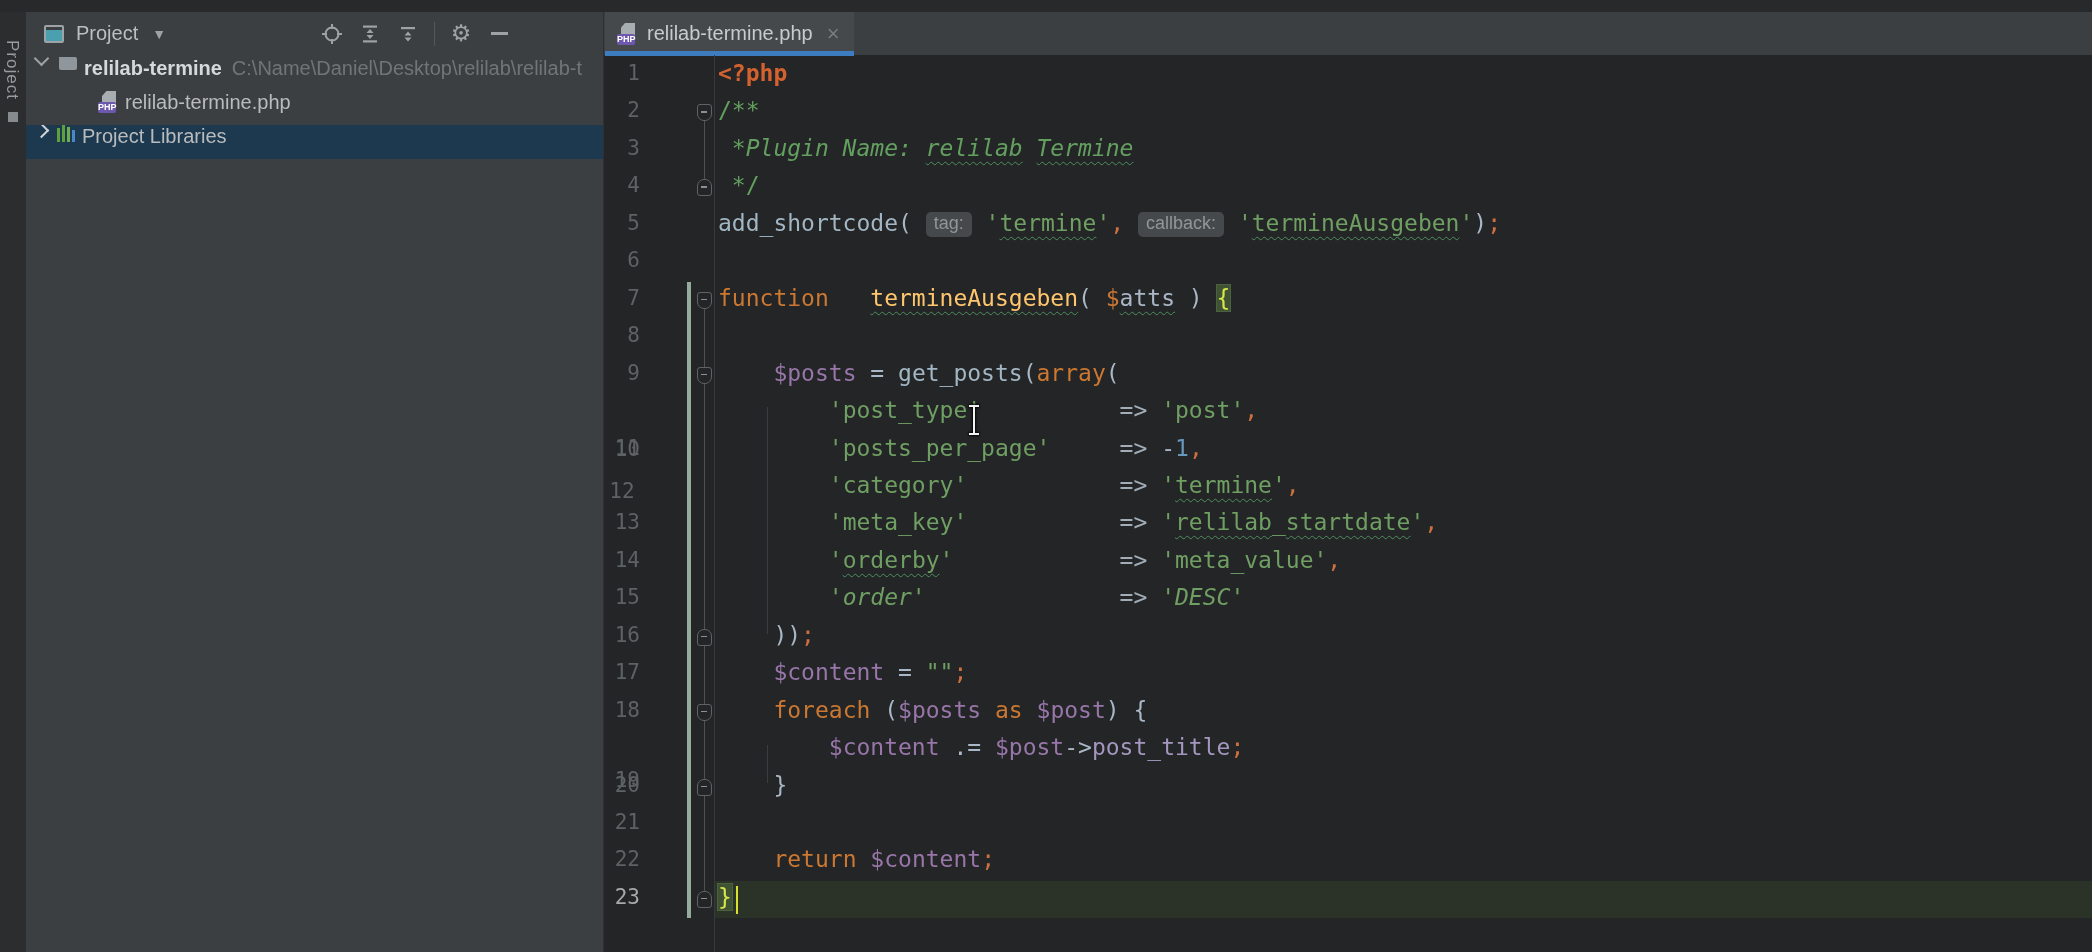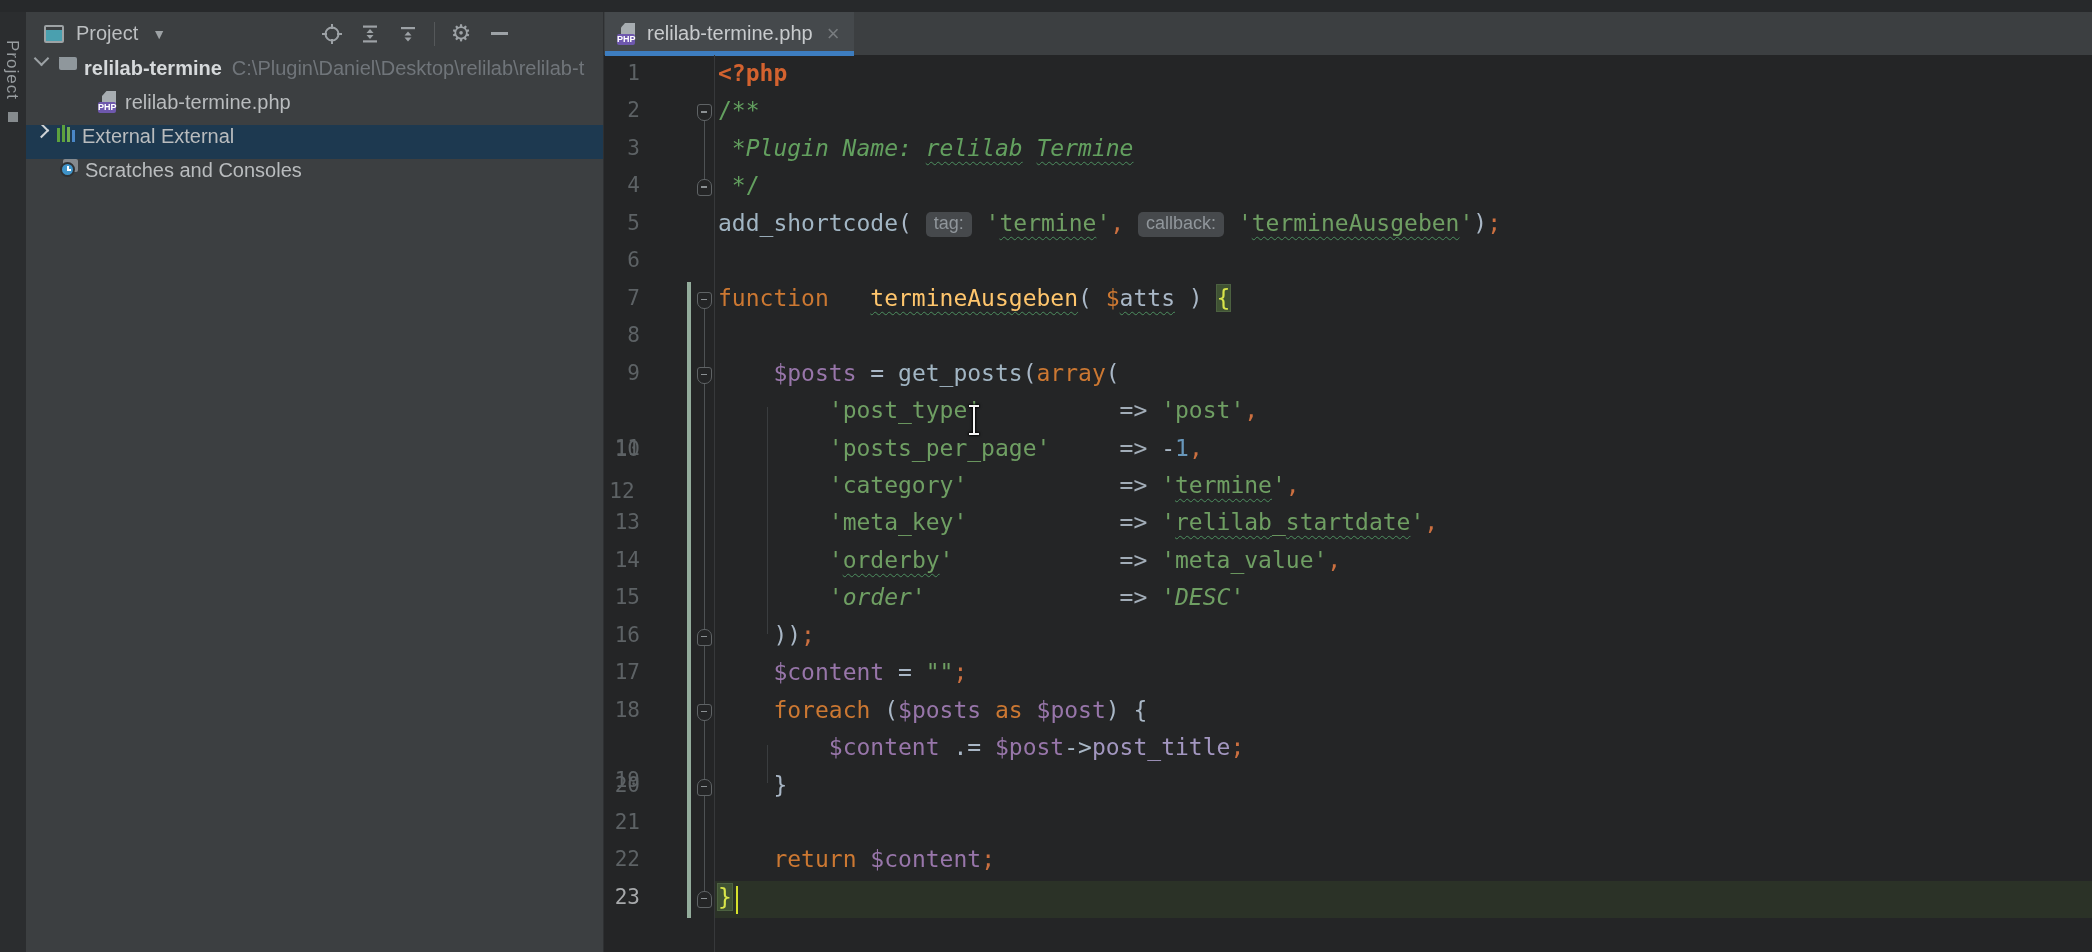--- a/index.html
+++ b/index.html
@@ -164,45 +164,38 @@
         <div class="hicon">
             <div class="minus-bar"></div>
           </div>
       </div>
     </div>
 
     <div class="tree-row" style="top:45px;">
       <span class="chev down"></span>
       <span class="folder-icon"></span>
       <span class="row-name bold">relilab-termine</span>
-      <span class="row-path">C:\Plugin\Daniel\Desktop\relilab\relilab-t</span>
+      <span class="row-path">C:\Name\Daniel\Desktop\relilab\relilab-t</span>
     </div>
     <div class="tree-row" style="top:79px;padding-left:72px;">
       <span class="php-icon">
           <span class="php-page"></span>
           <span class="php-badge">PHP</span>
         </span>
       <span class="row-name">relilab-termine.php</span>
     </div>
     <div class="tree-row selected" style="top:113px;">
       <span class="chev right"></span>
       <span class="lib-icon">
         <i style="height:14px;background:#5ca13e;"></i>
           <i style="height:17px;background:#5ca13e;"></i>
           <i style="height:15px;background:#6fae4e;"></i>
           <i style="height:12px;background:#4a87c7;"></i>
       </span>
-      <span class="row-name">External External</span>
-    </div>
-    <div class="tree-row" style="top:147px;">
-      <span class="scr-icon">
-          <span class="scr-box"></span>
-          <span class="scr-clock"></span>
-        </span>
-      <span class="row-name">Scratches and Consoles</span>
+      <span class="row-name">Project Libraries</span>
     </div>
   </div>
 
   <div class="editor">
     <div class="tabbar">
       <div class="tab" id="active-tab">
         <span class="php-icon">
             <span class="php-page"></span>
             <span class="php-badge">PHP</span>
           </span>

